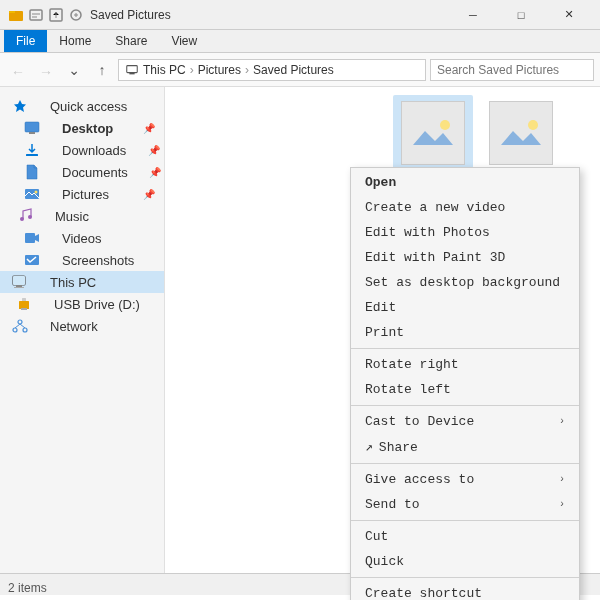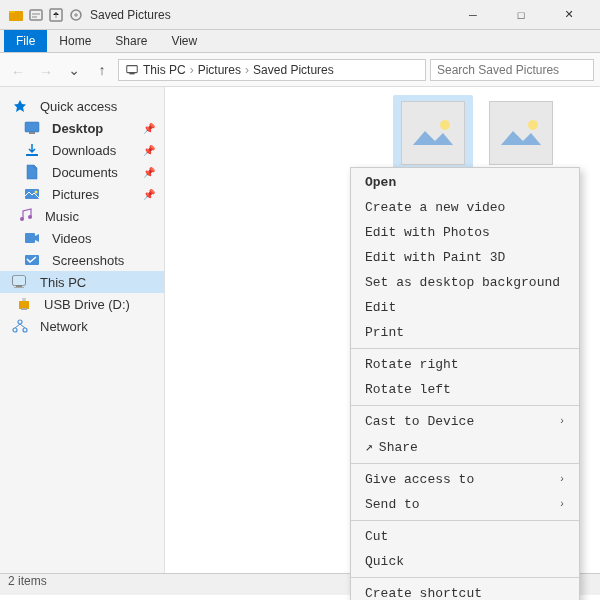--- a/index.html
+++ b/index.html
@@ -126,21 +126,21 @@
       background: #f5f5f5;
       border-right: 1px solid #e0e0e0;
       overflow-y: auto;
       padding: 8px 0;
       flex-shrink: 0;
     }
     .sidebar-item {
       display: flex;
       align-items: center;
       padding: 3px 8px 3px 12px;
-      gap: 12px;
+      gap: 22px;
       cursor: pointer;
       font-size: 13px;
       color: #333;
       position: relative;
     }
     .sidebar-item.selected { background: #cce4f7; }
     .sidebar-item .pin-icon {
       margin-left: auto;
       font-size: 10px;
       color: #0078d7;
@@ -191,21 +191,21 @@
       text-align: center;
       word-break: break-all;
     }
 
     
     .status-bar {
       height: 22px;
       background: #f0f0f0;
       border-top: 1px solid #ccc;
       display: flex;
-      align-items: flex-start;
+      align-items: flex-end;
       padding: 0 8px;
       font-size: 12px;
       color: #555;
     }
 
     
     .context-menu {
       position: absolute;
       top: 80px;
       left: 185px;

